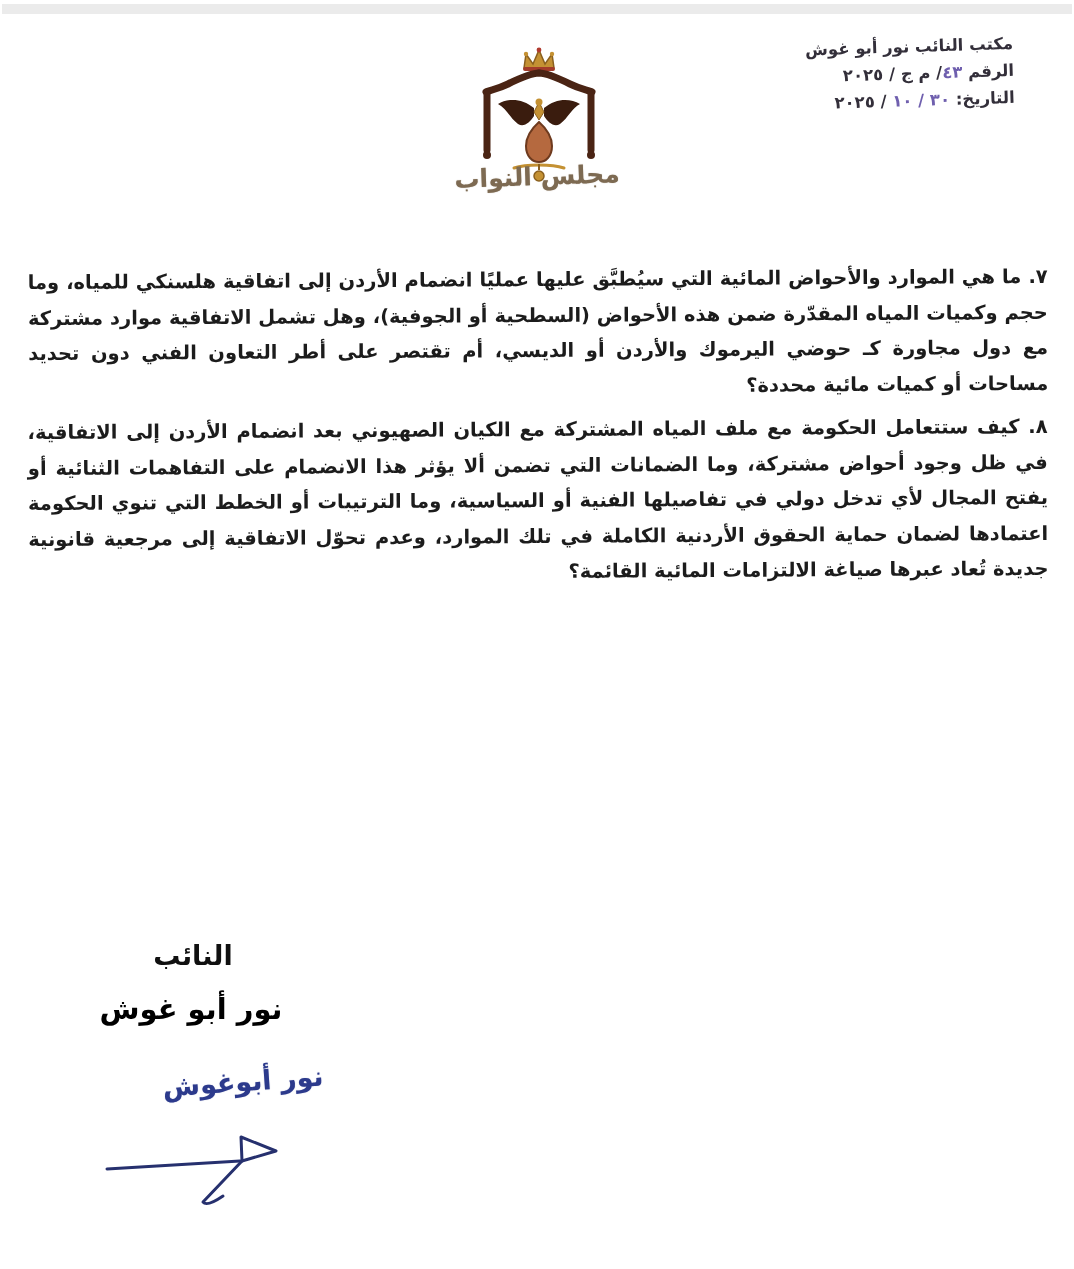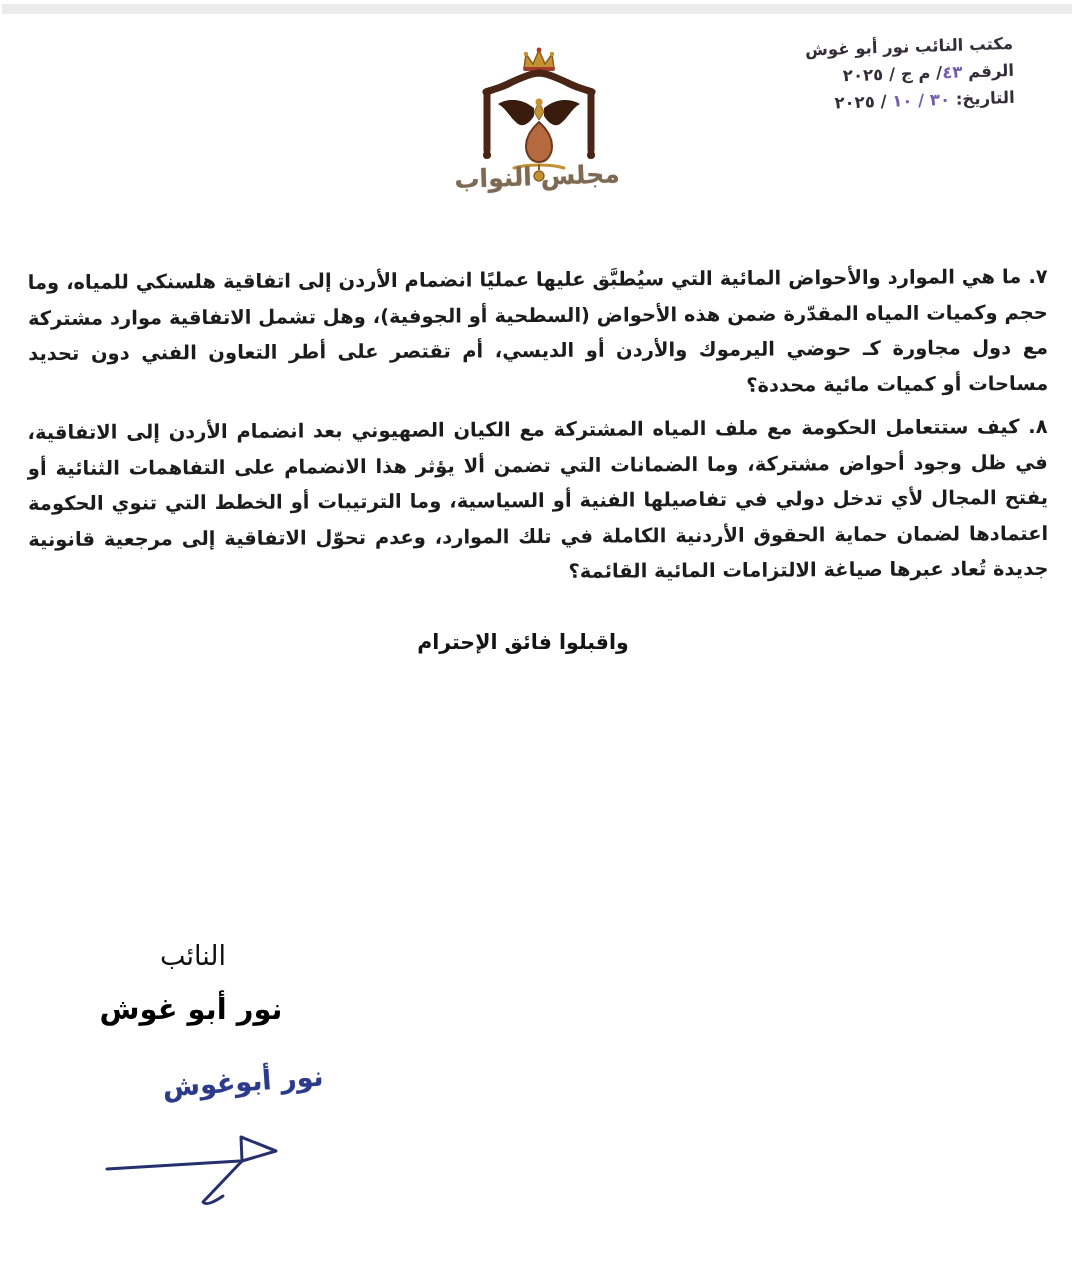--- a/index.html
+++ b/index.html
@@ -71,21 +71,21 @@
     font-weight: bold;
     font-size: 20.5px;
   }
   
   .sig-title {
     position: absolute;
     top: 940px; left: 56px; width: 274px;
     text-align: center;
     direction: rtl;
     color: #101010;
-    font-weight: normal;
+    font-weight: bold;
     font-size: 27px;
   }
   .sig-name {
     position: absolute;
     top: 992px; left: 38px; width: 306px;
     text-align: center;
     direction: rtl;
     color: #000000;
     font-weight: bold;
     font-size: 29px;
@@ -148,21 +148,20 @@
       <circle cx="71" cy="130" r="5" fill="#c49133" stroke="#8a5f1e" stroke-width="1.5"></circle>
       <path d="M71,118 L71,124" stroke="#8a5f1e" stroke-width="2"></path>
     </svg>
   </div>
 
   <div class="assembly-name">مجلس النواب</div>
 
   <div class="q-para q7">٧. ما هي الموارد والأحواض المائية التي سيُطبَّق عليها عمليًا انضمام الأردن إلى اتفاقية هلسنكي للمياه، وما حجم وكميات المياه المقدّرة ضمن هذه الأحواض (السطحية أو الجوفية)، وهل تشمل الاتفاقية موارد مشتركة مع دول مجاورة كـ حوضي اليرموك والأردن أو الديسي، أم تقتصر على أطر التعاون الفني دون تحديد مساحات أو كميات مائية محددة؟</div>
   <div class="q-para q8">٨. كيف ستتعامل الحكومة مع ملف المياه المشتركة مع الكيان الصهيوني بعد انضمام الأردن إلى الاتفاقية، في ظل وجود أحواض مشتركة، وما الضمانات التي تضمن ألا يؤثر هذا الانضمام على التفاهمات الثنائية أو يفتح المجال لأي تدخل دولي في تفاصيلها الفنية أو السياسية، وما الترتيبات أو الخطط التي تنوي الحكومة اعتمادها لضمان حماية الحقوق الأردنية الكاملة في تلك الموارد، وعدم تحوّل الاتفاقية إلى مرجعية قانونية جديدة تُعاد عبرها صياغة الالتزامات المائية القائمة؟</div>
 
-  <div class="closing">واقبلوا فائق الإحترام</div>
 
   <div class="sig-title">النائب</div>
   <div class="sig-name">نور أبو غوش</div>
   <div class="sig-hand">نور أبوغوش</div>
 
   <div class="sig-flourish">
     <svg width="200" height="90" viewBox="0 0 200 90" xmlns="http://www.w3.org/2000/svg">
       <g fill="none" stroke="#26306e" stroke-width="3" stroke-linecap="round" stroke-linejoin="round">
         <path d="M14,41 L147,33"></path>
         <path d="M149,33 L148,9 L183,23 L149,33"></path>

